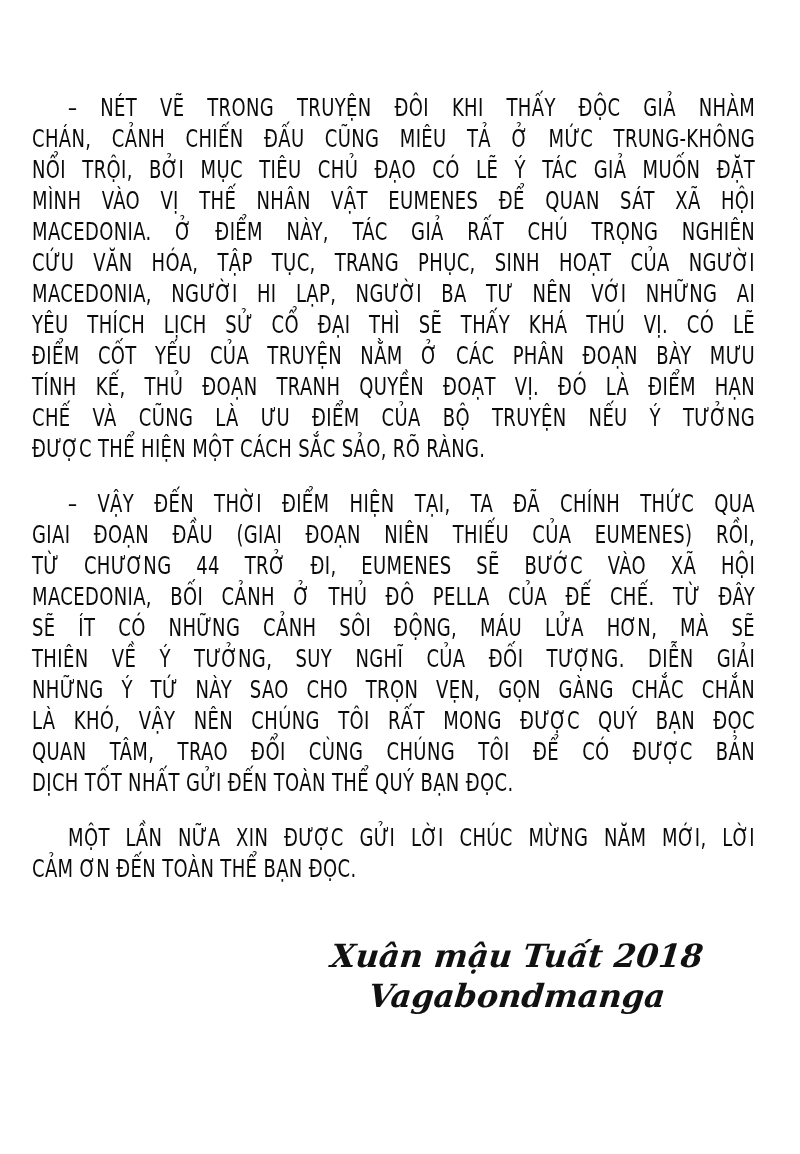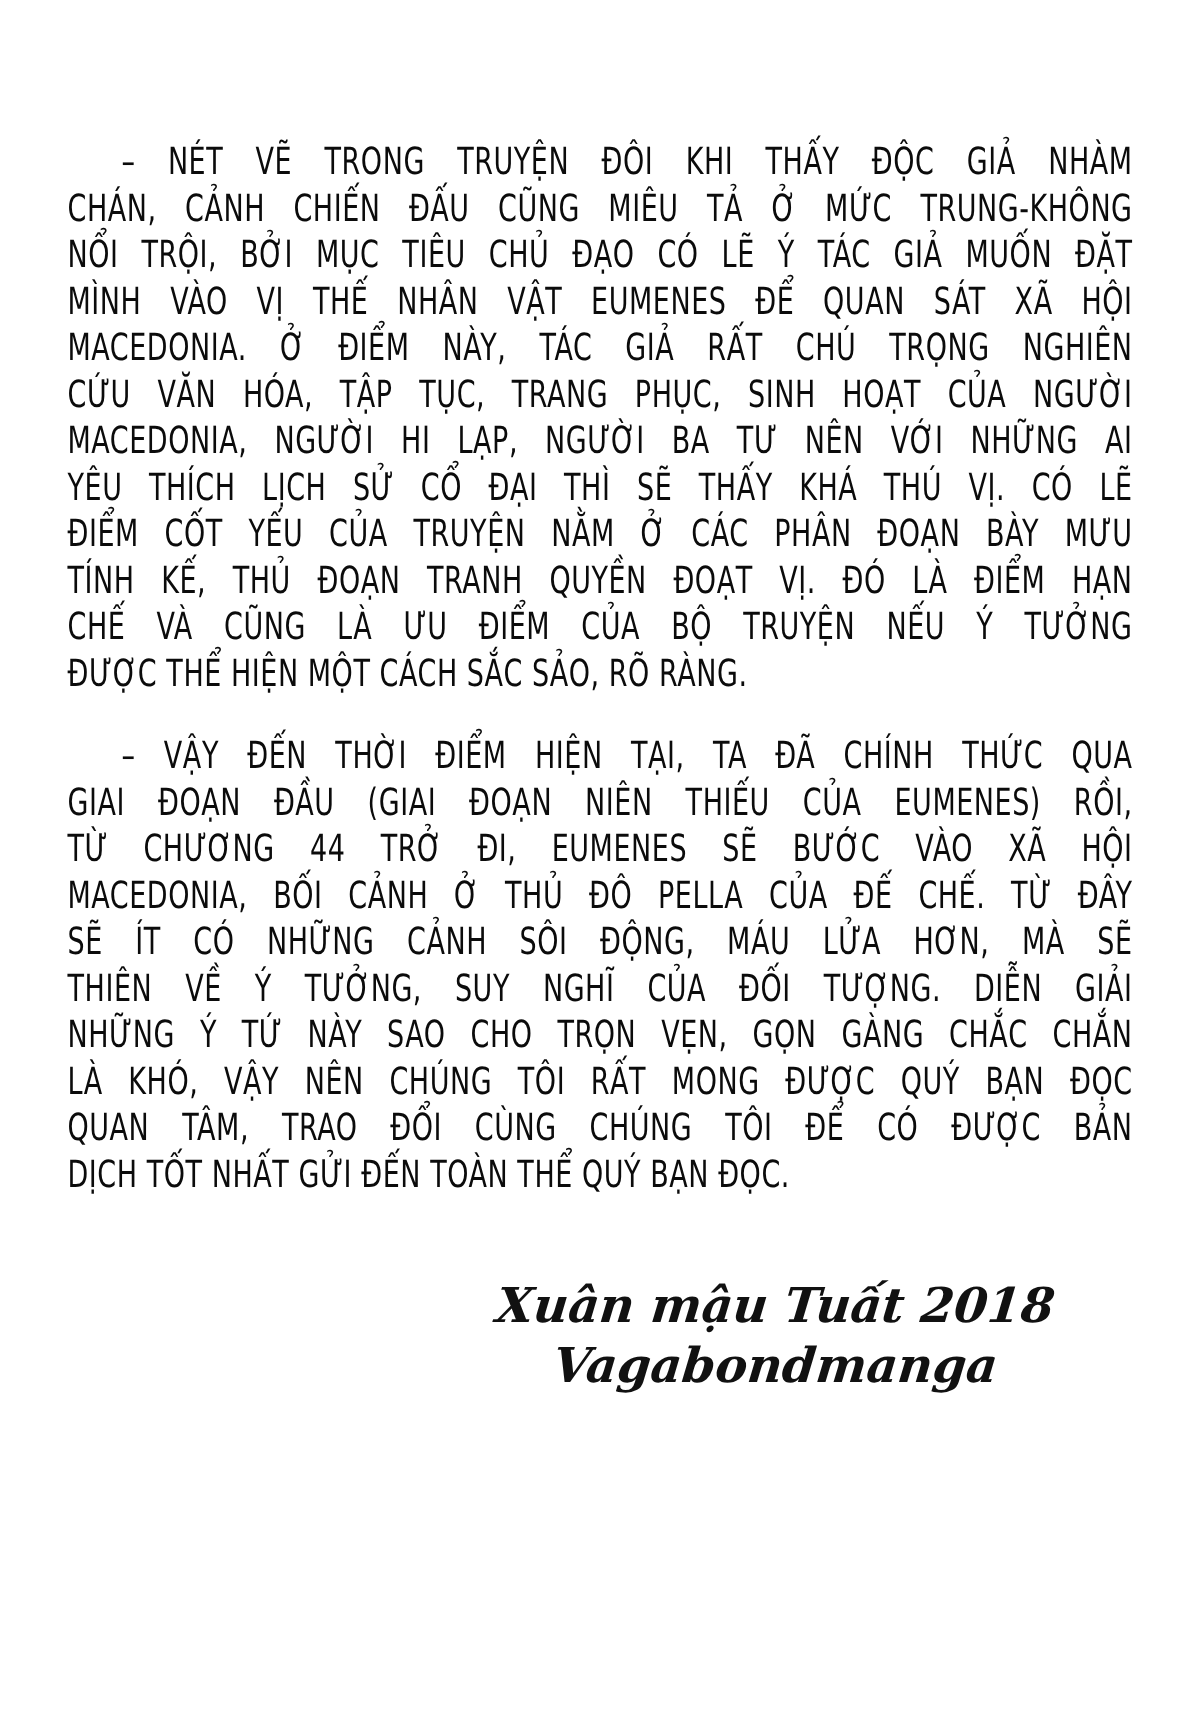--- a/index.html
+++ b/index.html
@@ -14,21 +14,21 @@
     font-family: "Liberation Sans", sans-serif;
     overflow: hidden;
   }
   .page {
     position: relative;
     width: 800px;
     height: 1154px;
     background: #ffffff;
     overflow: hidden;
     box-sizing: border-box;
-    padding: 92px 45px 0 45px;
+    padding: 92px 45px 0 32px;
   }
   
   .paragraph {
     margin: 0 0 24px 0;
   }
   .para-line {
     font-family: "DejaVu Sans", sans-serif;
     font-size: 25px;
     font-weight: normal;
     line-height: 31px;
@@ -88,20 +88,24 @@
         <div class="para-line">GIAI ĐOẠN ĐẦU (GIAI ĐOẠN NIÊN THIẾU CỦA EUMENES) RỒI,</div>
         <div class="para-line">TỪ CHƯƠNG 44 TRỞ ĐI, EUMENES SẼ BƯỚC VÀO XÃ HỘI</div>
         <div class="para-line">MACEDONIA, BỐI CẢNH Ở THỦ ĐÔ PELLA CỦA ĐẾ CHẾ. TỪ ĐÂY</div>
         <div class="para-line">SẼ ÍT CÓ NHỮNG CẢNH SÔI ĐỘNG, MÁU LỬA HƠN, MÀ SẼ</div>
         <div class="para-line">THIÊN VỀ Ý TƯỞNG, SUY NGHĨ CỦA ĐỐI TƯỢNG. DIỄN GIẢI</div>
         <div class="para-line">NHỮNG Ý TỨ NÀY SAO CHO TRỌN VẸN, GỌN GÀNG CHẮC CHẮN</div>
         <div class="para-line">LÀ KHÓ, VẬY NÊN CHÚNG TÔI RẤT MONG ĐƯỢC QUÝ BẠN ĐỌC</div>
         <div class="para-line">QUAN TÂM, TRAO ĐỔI CÙNG CHÚNG TÔI ĐỂ CÓ ĐƯỢC BẢN</div>
         <div class="para-line last">DỊCH TỐT NHẤT GỬI ĐẾN TOÀN THỂ QUÝ BẠN ĐỌC.</div>
       </div>
+      <div class="paragraph">
+        <div class="para-line indent">MỘT LẦN NỮA XIN ĐƯỢC GỬI LỜI CHÚC MỪNG NĂM MỚI, LỜI</div>
+        <div class="para-line last">CẢM ƠN ĐẾN TOÀN THỂ BẠN ĐỌC.</div>
+      </div>
     </div>
 
   <div class="signature">
     <div class="sig-line">Xuân mậu Tuất 2018</div>
     <div class="sig-line">Vagabondmanga</div>
   </div>
 
 </div>
 
 </body></html>

